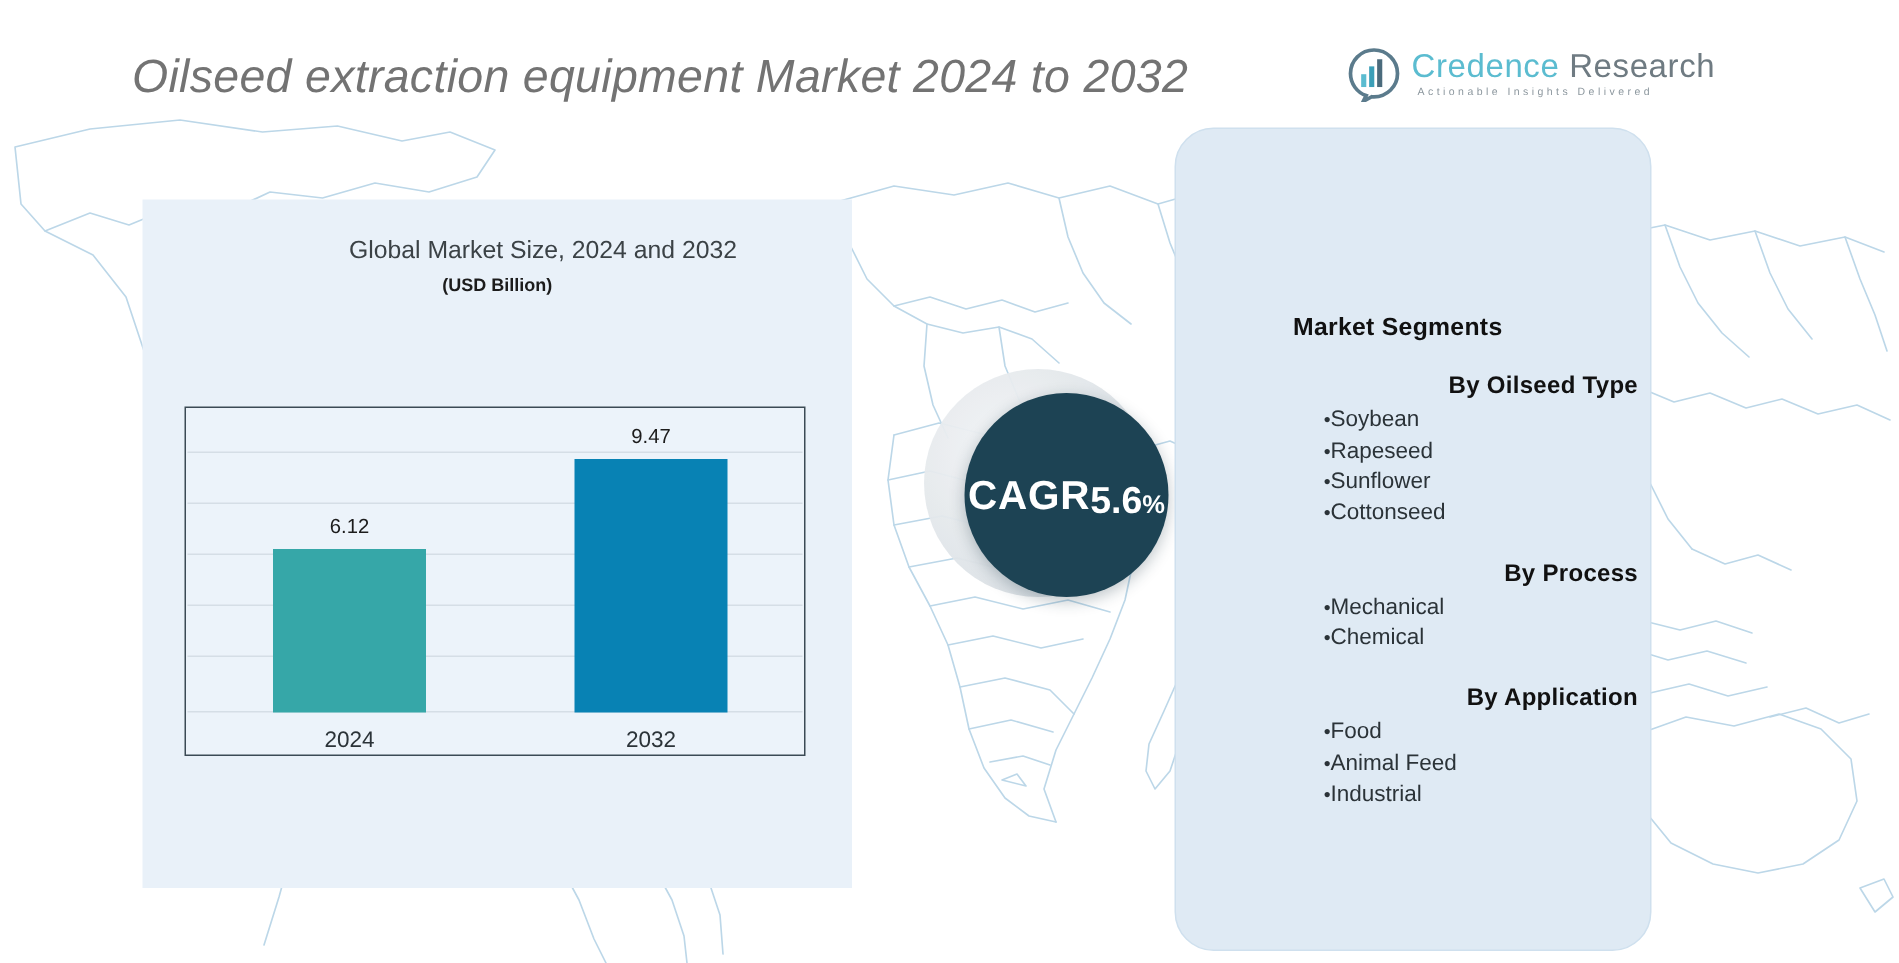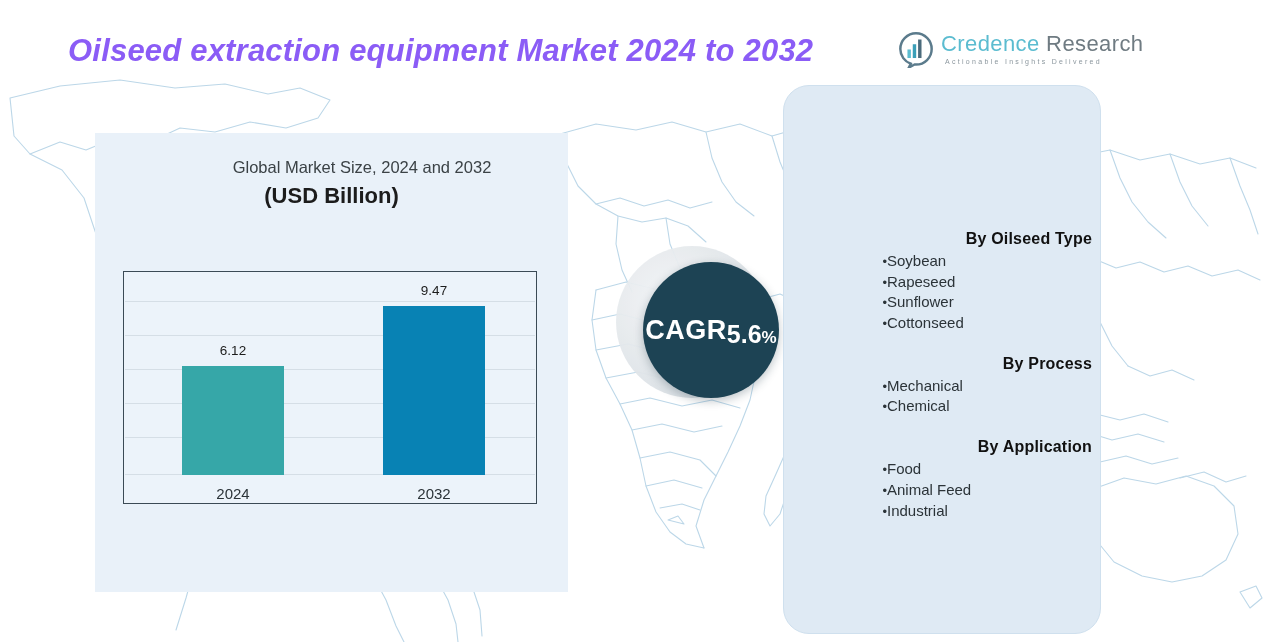--- a/index.html
+++ b/index.html
@@ -10,23 +10,23 @@
     overflow:hidden;
     position:relative;
   }
   #stage{position:absolute;left:0;top:0;width:1266px;height:642px;overflow:hidden;}
 
   
   #worldmap{position:absolute;left:0;top:58px;width:1266px;height:584px;}
 
   
   #page-title{
-    position:absolute;left:68px;top:33px;
-    font-size:31px;font-weight:bold;font-style:italic;
-    color:#8b5cf6;letter-spacing:.2px;white-space:nowrap;
+    position:absolute;left:88px;top:33px;
+    font-size:31px;font-weight:normal;font-style:italic;
+    color:#737373;letter-spacing:.2px;white-space:nowrap;
   }
   #logo{position:absolute;left:897px;top:27px;width:190px;height:44px;}
   #logo-mark{position:absolute;left:0;top:3px;width:38px;height:38px;}
   #logo-name{
     position:absolute;left:44px;top:4px;
     font-size:22px;color:#5bbcd0;letter-spacing:.4px;white-space:nowrap;
   }
   #logo-name .dark{color:#6f7b82;}
   #logo-tag{
     position:absolute;left:48px;top:31px;
@@ -37,21 +37,21 @@
   #left-panel{
     position:absolute;left:95px;top:133px;width:473px;height:459px;
     background:#e9f1f9;
   }
   #chart-title{
     position:absolute;left:95px;top:158px;width:534px;
     text-align:center;font-size:16.5px;color:#3b4246;
   }
   #chart-subtitle{
     position:absolute;left:95px;top:183px;width:473px;
-    text-align:center;font-size:22px;font-weight:bold;color:#1c1c1c;
+    text-align:center;font-size:12px;font-weight:bold;color:#1c1c1c;
   }
 
   
   #plot-frame{
     position:absolute;left:123px;top:271px;width:414px;height:233px;
     border:1.5px solid #3b4a55;background:rgba(240,246,251,.45);
     box-sizing:border-box;
   }
   .gridline{position:absolute;left:1px;right:1px;height:1px;background:#d5dee6;}
   #bars{position:absolute;left:123px;top:271px;width:414px;height:233px;}
@@ -214,20 +214,21 @@
   <div id="cagr-wrap">
     <div id="cagr-halo"></div>
     <div id="cagr-circle">
       <div id="cagr-label">CAGR</div>
       <div id="cagr-value-row"><span>5.6</span><span id="cagr-pct">%</span></div>
     </div>
   </div>
 
   <div id="right-panel"></div>
   <div id="segments">
+    <div id="segments-heading">Market Segments</div>
 
     <div class="group">
       <div class="group-title">By Oilseed Type</div>
       <div class="bullet-row">
           <span class="bullet-dot">•</span>
           <span>Soybean</span>
         </div>
       <div class="bullet-row">
           <span class="bullet-dot">•</span>
           <span>Rapeseed</span>

